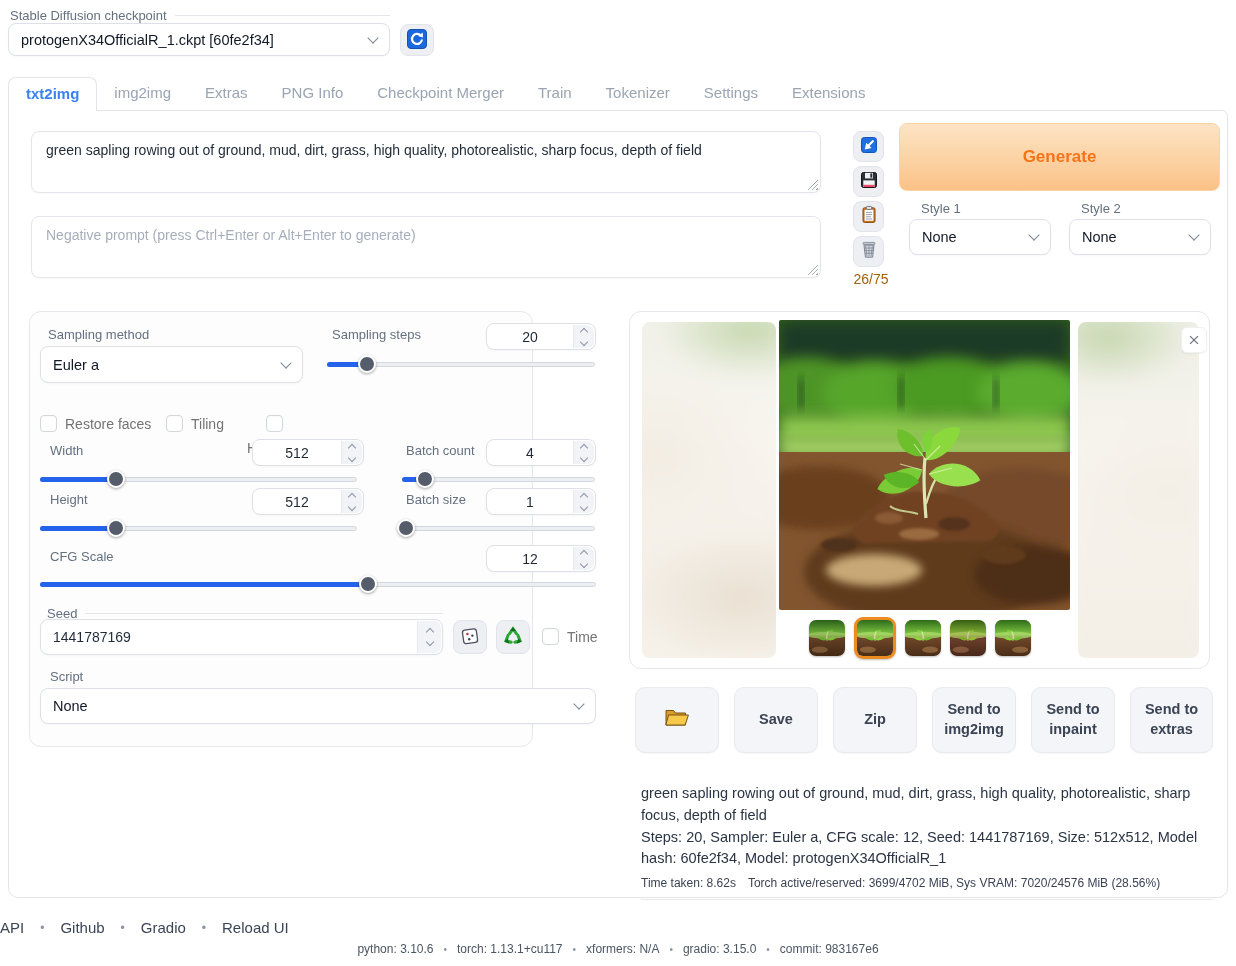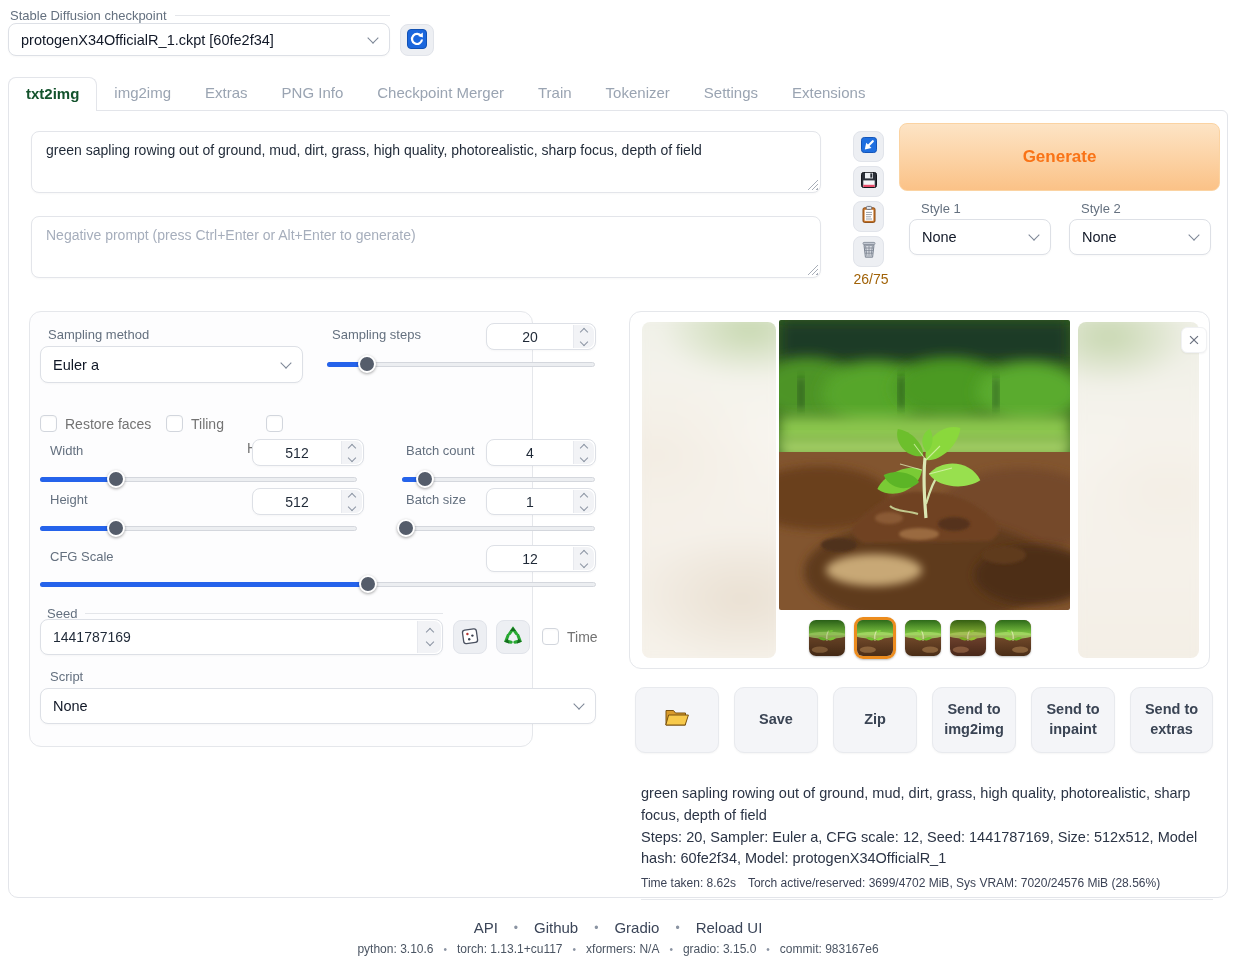--- a/index.html
+++ b/index.html
@@ -15,21 +15,21 @@
   
   .dd { display:flex; align-items:center; justify-content:space-between; background:#fff;
         border:1px solid #dde0e6; border-radius:8px; padding:0 12px; font-size:14.5px; color:#111827;
         box-shadow:0 1px 2px rgba(0,0,0,.03); cursor:pointer; }
   .chev { width:8px; height:8px; border-right:1.8px solid #7c8696; border-bottom:1.8px solid #7c8696;
           transform:rotate(45deg); margin-top:-4px; flex:none; }
 
   
   #tabbar { left:8px; top:77px; display:flex; align-items:flex-start; z-index:6; }
   .tab { height:33px; padding:7px 17px; font-size:15px; color:#9aa4b2; cursor:pointer; white-space:nowrap; }
-  .tab.active { height:34px; background:#fff; color:#14532d; font-weight:bold;
+  .tab.active { height:34px; background:#fff; color:#3b82f6; font-weight:bold;
                 border:1px solid #e3e5ea; border-bottom:none; border-radius:8px 8px 0 0; z-index:7; }
 
   #content { left:8px; top:110px; width:1220px; height:788px; background:#fff;
              border:1px solid #e3e5ea; border-radius:0 6px 10px 10px; z-index:1; }
 
   
   .ta-wrap { position:absolute; }
   textarea { width:100%; height:100%; resize:none; border:1px solid #e3e5ea; border-radius:8px;
              padding:10px 14px; font-family:"Liberation Sans",sans-serif; font-size:14px; color:#1f2937;
              box-shadow:0 1px 2px rgba(0,0,0,.03); outline:none; }
@@ -108,21 +108,21 @@
             align-items:center; justify-content:center; font-size:14.5px; font-weight:bold; color:#3a4454;
             text-align:center; line-height:1.35; cursor:pointer; padding:0 6px; }
 
   
   #infoblock { position:absolute; left:632px; top:672px; width:572px; color:#2b3445; }
   #infoblock .big { font-size:14.5px; line-height:1.5; }
   #infoblock .perf { font-size:12px; color:#3c4356; margin-top:6px; padding-bottom:9px; border-bottom:1px solid #e7e9ed; }
   #infoblock .perf span { margin-right:12px; }
 
   
-  #flinks { left:0; right:0; top:919px; display:flex; justify-content:center; align-items:center; font-size:15px; color:#3b4558; }
+  #flinks { left:0; right:0; top:919px; display:flex; justify-content:flex-start; align-items:center; font-size:15px; color:#3b4558; }
   .flink { cursor:pointer; }
   .fsep { color:#8a93a2; margin:0 16px; font-size:12px; }
   #fvers { left:0; right:0; top:942px; display:flex; justify-content:center; align-items:center; font-size:12px; color:#4b5563; }
   .vsep { color:#8a93a2; margin:0 10px; font-size:10px; }
 
   .xline { stroke:#6b7280; stroke-width:1.4; }
 </style>
 </head>
 <body>
 

